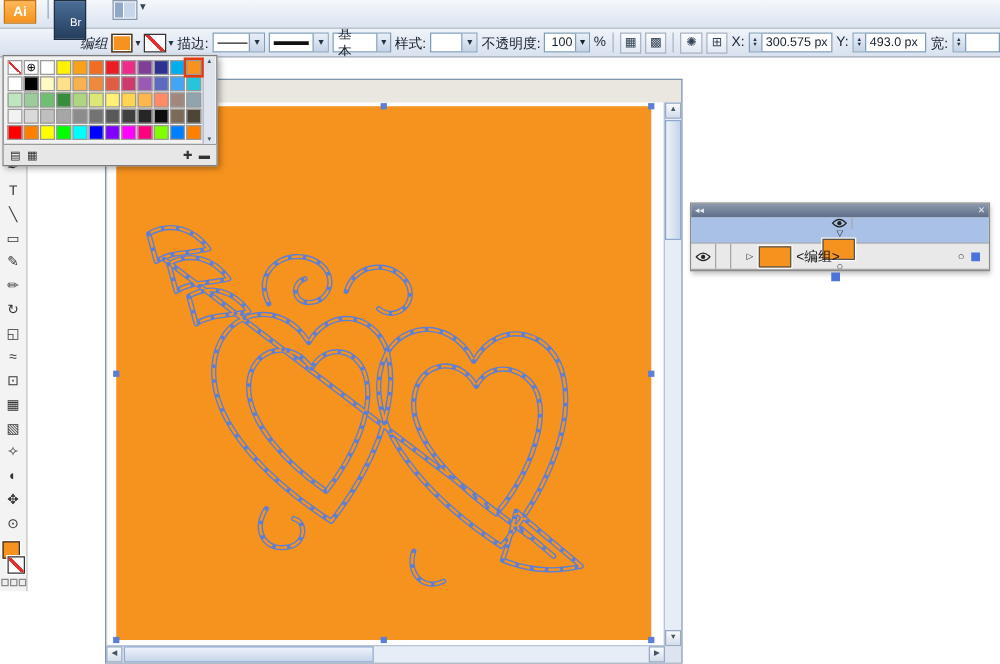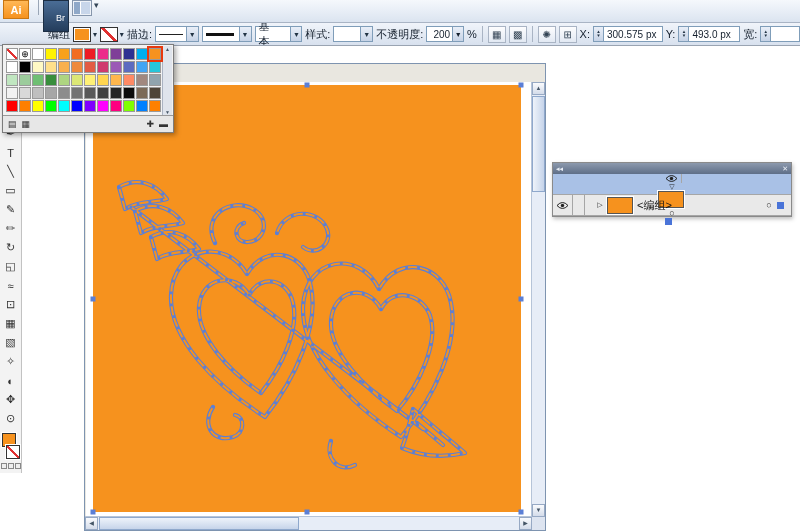--- a/index.html
+++ b/index.html
@@ -9,30 +9,30 @@
   .menubar{position:absolute;top:0;left:0;right:0;height:22px;
     background:linear-gradient(#f5f8fc,#dbe4f0);border-bottom:1px solid #a9b4c4;
     display:flex;align-items:flex-start;z-index:6;}
   .ai-logo{width:24px;height:17px;background:linear-gradient(#ffb857,#f6921e);
     border:1px solid #c87612;color:#fff;font-weight:bold;font-size:11px;
     display:flex;align-items:center;justify-content:center;margin:0 5px 0 3px;}
   .menus{display:flex;height:100%;align-items:center;}
   .menu-item{padding:0 5px;font-size:11px;line-height:21px;color:#111;white-space:nowrap;}
   .mb-sep{width:1px;height:15px;background:#9aa6b6;margin:0 4px;}
   .br-btn{width:20px;height:32px;background:linear-gradient(#4a6d96,#243d5c);
-    color:#fff;font-size:9px;border:1px solid #1c2e44;padding:12px;margin-right:3px;}
+    color:#fff;font-size:9px;border:1px solid #1c2e44;padding:12px;margin-right:21px;}
   .ws-btn{width:20px;height:16px;border:1px solid #8696ac;padding:1px;background:#eef2f8;margin-right:2px;}
   .ws-ic{display:block;width:100%;height:100%;
     background:linear-gradient(90deg,#8fa8c8 40%,#fff 40%,#fff 45%,#c8d6ea 45%);}
   .mb-caret{font-size:9px;color:#345;}
   
   .controlbar{position:absolute;top:23px;left:0;right:0;height:22px;
     background:linear-gradient(#f0f4fa,#d8e1ee);border-bottom:1px solid #9aa4b2;
     display:flex;align-items:center;gap:3px;overflow:hidden;z-index:5;font-size:11px;color:#15202e;}
-  .ctx{margin-left:48px;white-space:nowrap;}
+  .ctx{margin-left:64px;white-space:nowrap;font-style:italic;}
   .fill-swatch{width:18px;height:15px;border:1px solid #333;box-shadow:inset 0 0 0 1px #fff;padding:0;}
   .stroke-swatch{width:18px;height:15px;border:1px solid #333;background:#fff;position:relative;padding:0;box-shadow:inset 0 0 0 1px #fff;}
   .slash{position:absolute;inset:0;background:linear-gradient(45deg,transparent 43%,#e03030 43%,#e03030 57%,transparent 57%);}
   .dd{font-size:8px;color:#234;margin-left:-1px;}
   .lbl{white-space:nowrap;}
   .combo{height:16px;background:#fff;border:1px solid #7f9db9;display:flex;align-items:center;padding-left:3px;box-sizing:border-box;}
   .combo .dd2{margin-left:auto;width:11px;height:100%;background:linear-gradient(#e9eff8,#c6d3e6);
     border-left:1px solid #7f9db9;font-size:7px;display:flex;align-items:center;justify-content:center;color:#234;}
   .c-weight{width:44px;}
   .c-brush{width:50px;}
@@ -157,21 +157,21 @@
     <div class="combo c-basic">
         <span>基本</span>
         <span class="dd2">▼</span>
       </div>
     <span class="lbl">样式:</span>
     <div class="combo c-style">
         <span class="dd2">▼</span>
       </div>
     <span class="lbl">不透明度:</span>
     <div class="numbox">
-        <span>200</span>
+        <span>100</span>
         <span class="dd2" style="width:10px;border-left:1px solid #7f9db9;background:linear-gradient(#e9eff8,#c6d3e6);font-size:7px;display:flex;align-items:center;justify-content:center;height:100%;">▼</span>
       </div>
     <span class="lbl">%</span>
     <span class="sep"></span>
     <div id="ctl-icons"><button class="cbtn">▦</button><button class="cbtn">▩</button><span class="sep"></span><button class="cbtn">✺</button><button class="cbtn">⊞</button></div>
     <span class="lbl">X:</span>
     <div class="coord c-x">
       <span class="stepper">
           <span>▲</span>
           <span>▼</span>

